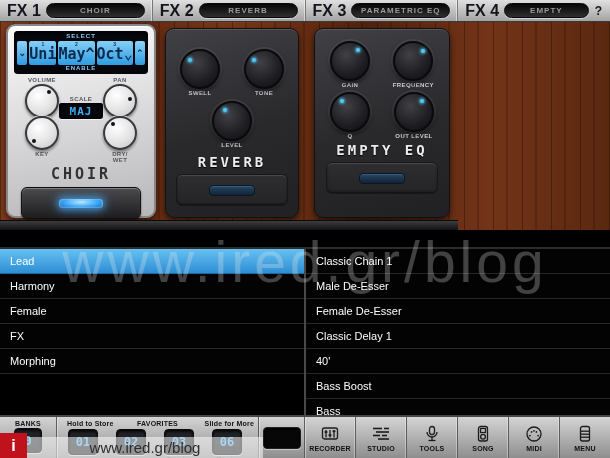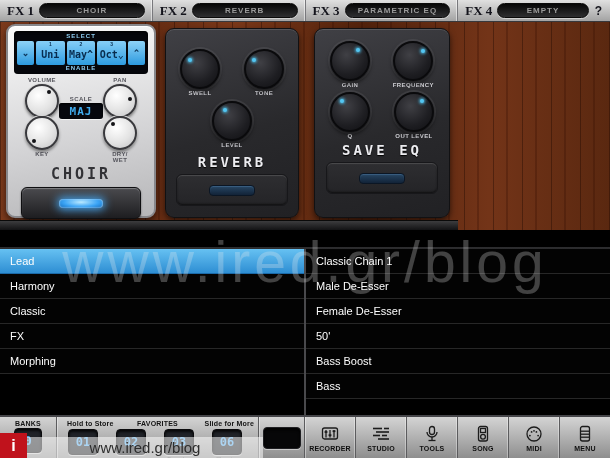--- a/index.html
+++ b/index.html
@@ -5,21 +5,21 @@
   html,body{margin:0;padding:0;background:#000;}
   #app{position:relative;width:610px;height:458px;overflow:hidden;background:#000;
        font-family:"Liberation Sans",sans-serif;}
 
   
   .fx-bar{position:absolute;top:0;left:0;width:610px;height:22px;display:flex;
           background:linear-gradient(#e0e0e0,#a3a3a3);border-bottom:1px solid #38383c;box-sizing:border-box;}
   .fx-slot{flex:1;display:flex;align-items:center;gap:5px;padding:0 7px;
            border-right:1px solid #78787c;box-shadow:inset -1px 0 0 rgba(255,255,255,.5);}
   .fx-slot:last-child{border-right:none;box-shadow:none;justify-content:flex-end;}
-  .fx-id{font-size:13px;font-weight:700;color:#14141c;white-space:nowrap;font-family:Liberation Serif, serif;}
+  .fx-id{font-size:16px;font-weight:700;color:#14141c;white-space:nowrap;}
   .fx-btn{flex:1;height:15px;border:1px solid #0a0a0a;border-radius:8px;
           background:linear-gradient(#060606,#2f2f31);color:#9b9b9b;font-size:8px;font-weight:700;
           letter-spacing:1px;font-family:inherit;display:flex;align-items:center;justify-content:center;
           padding:0;box-shadow:0 1px 0 rgba(255,255,255,.45);}
   .fx-help{font-size:12px;font-weight:700;color:#14141c;padding:0 1px;}
 
   
   .stage{position:absolute;top:22px;left:0;width:610px;height:208px;background-color:#5e280f;
     background-image:
       repeating-linear-gradient(90deg, rgba(25,6,0,.38) 0 1px, rgba(0,0,0,0) 1px 13px,
@@ -42,21 +42,21 @@
   .lcd{position:relative;margin:5px 6px 0;background:#05060b;border-radius:4px;padding:2px 3px;
        box-shadow:inset 0 1px 3px #000;}
   .lcd-cap{font-size:6px;font-weight:700;color:#8ecdf2;text-align:center;letter-spacing:1px;line-height:7px;}
   .lcd-row{display:flex;gap:2px;height:24px;margin-top:1px;}
   .lcd-side{width:17px;border-radius:2px;border:none;padding:0;
             background:linear-gradient(#8ed3f7,#2d9adf);color:#0b3356;font-size:9px;font-weight:700;
             display:flex;align-items:center;justify-content:center;}
   .lcd-cell{flex:1;border-radius:2px;background:linear-gradient(#86cff7,#2e9ce1);
             display:flex;flex-direction:column;align-items:center;}
   .lcd-num{font-size:5px;line-height:6px;color:#0b3356;font-weight:700;}
-  .lcd-val{font-family:"DejaVu Sans Mono",monospace;font-size:10px;line-height:15px;font-weight:700;color:#082c4e;}
+  .lcd-val{font-family:"DejaVu Sans Mono",monospace;font-size:15px;line-height:15px;font-weight:700;color:#082c4e;}
 
   
   .krow{display:flex;justify-content:space-between;padding:0 17px;}
   .krow.center{justify-content:center;}
   .kgroup{display:flex;flex-direction:column;align-items:center;gap:1px;}
   .klabel{font-size:6px;font-weight:700;color:#55555c;letter-spacing:.4px;text-align:center;line-height:6px;}
   .pedal.dark .klabel{color:#cfcfd4;}
   .knob{position:relative;border-radius:50%;}
   .knob.kwhite{width:30px;height:30px;border:2px solid #39393d;
     background:radial-gradient(circle at 38% 32%,#ffffff,#e3e3e3 55%,#c1c1c3);
@@ -297,21 +297,21 @@
           </div>
           <span class="klabel">Q</span>
         </div>
         <div class="kgroup">
           <div class="knob kblack">
             <span class="kdot cy" style="top:5px;right:8px;"></span>
           </div>
           <span class="klabel">OUT LEVEL</span>
         </div>
       </div>
-      <div class="pedal-name" style="margin-top:3px;">SAVE EQ</div>
+      <div class="pedal-name" style="margin-top:3px;">EMPTY EQ</div>
       <div class="footswitch fs-dark">
         <div class="led off"></div>
       </div>
     </div>
 
     <div class="shelf"></div>
   </div>
 
   <div class="panel-heads">
     <div class="phead">
@@ -327,32 +327,33 @@
         <button class="hbtn plus">+</button>
         <button class="hbtn text">EDIT</button>
         <button class="hbtn text">SAVE</button>
       </div>
     </div>
   </div>
 
   <div class="list" id="cat-list">
     <div class="row selected">Lead</div>
     <div class="row">Harmony</div>
-    <div class="row">Classic</div>
+    <div class="row">Female</div>
     <div class="row">FX</div>
     <div class="row">Morphing</div>
   </div>
 
   <div class="vdivider"></div>
 
   <div class="list" id="preset-list">
     <div class="row">Classic Chain 1</div>
     <div class="row">Male De-Esser</div>
     <div class="row">Female De-Esser</div>
-    <div class="row">50'</div>
+    <div class="row">Classic Delay 1</div>
+    <div class="row">40'</div>
     <div class="row">Bass Boost</div>
     <div class="row">Bass</div>
   </div>
 
   <div class="bottom">
 
     <div class="bsec" id="sec-banks">
       <span class="blabel">BANKS</span>
       <div class="bank-display">0</div>
     </div>

